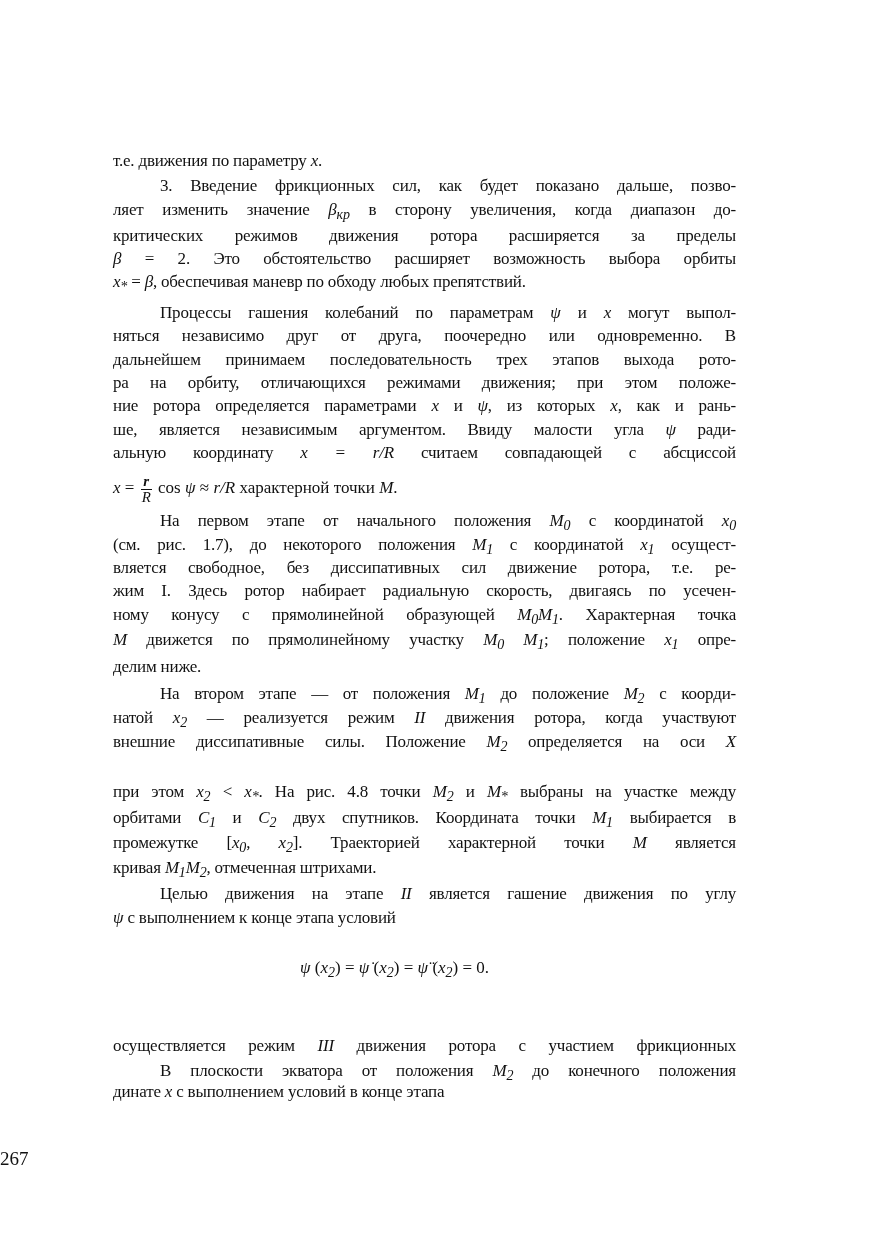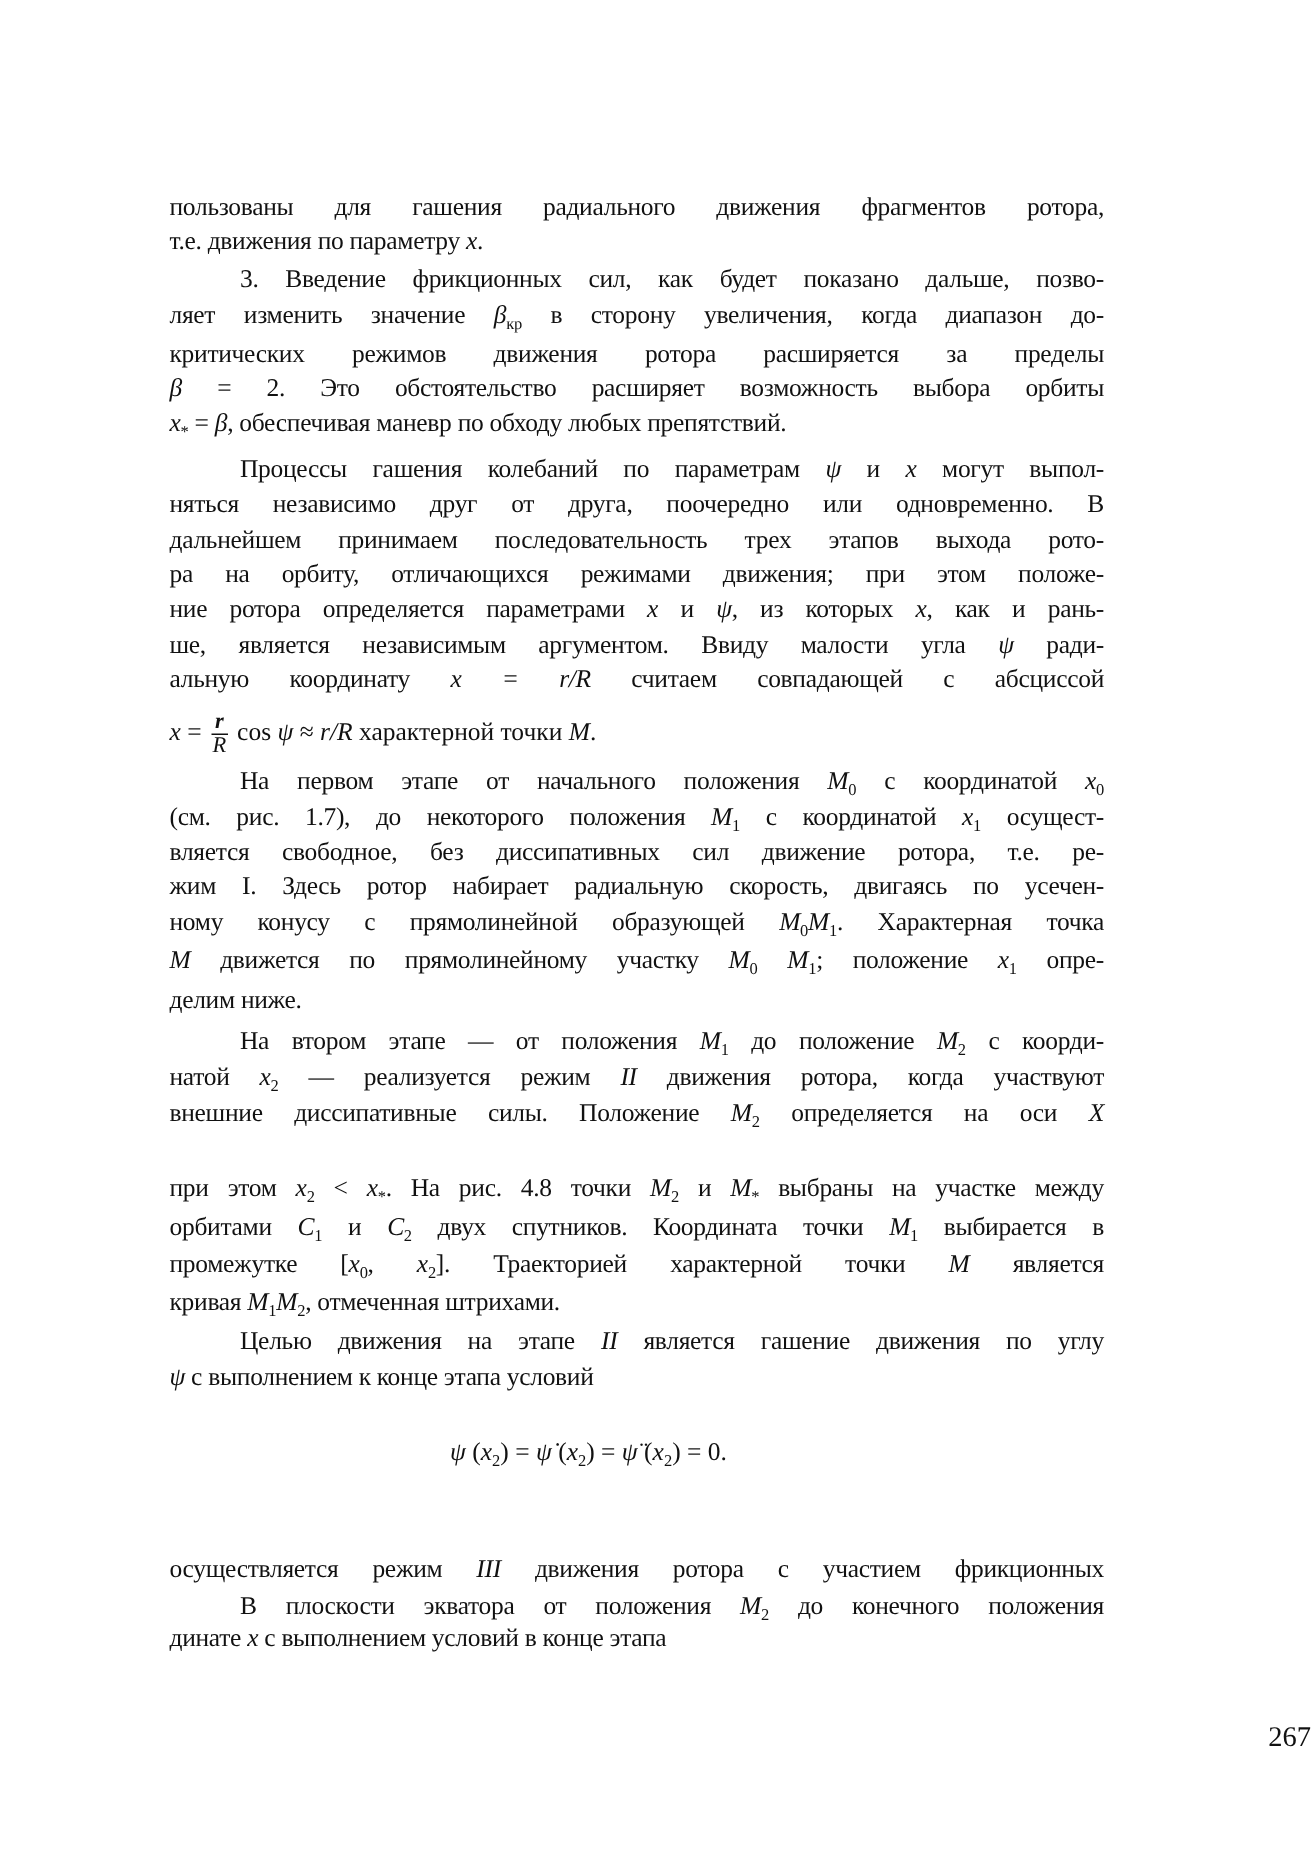--- a/index.html
+++ b/index.html
@@ -23,38 +23,37 @@
   }
   .line.last { text-align-last: left; }
   .line.indent { left: 160px; width: 576px; }
   .formula-line {
     position: absolute;
     font-size: 17px;
     line-height: 20px;
     white-space: nowrap;
   }
   i { font-style: italic; }
-  sub { font-size: 11px; vertical-align: -4px; line-height: 0; }
+  sub { font-size: 14px; vertical-align: -4px; line-height: 0; font-style: italic; }
   .frac {
     display: inline-block; vertical-align: middle; text-align: center;
     font-style: italic; font-size: 15px; line-height: 15px; margin: 0 2px;
   }
   .frac .num { display: block; border-bottom: 1px solid #111; padding: 0 1px; font-weight: bold; }
   .frac .den { display: block; padding: 0 1px; }
   .page-number {
     position: absolute; left: 0; width: 874px; top: 1148px;
-    text-align: right; font-size: 19px; line-height: 22px;
+    text-align: left; font-size: 19px; line-height: 22px;
   }
 </style>
 </head>
 <body>
 
 <div class="page">
 
-  <div class="line" style="top:128px"><span>пользованы для гашения радиального движения фрагментов ротора,</span></div>
   <div class="line last" style="top:151px"><span>т.е. движения по параметру </span><i>x</i><span>.</span></div>
 
   <div class="line indent" style="top:176px"><span>3. Введение фрикционных сил, как будет показано дальше, позво-</span></div>
   <div class="line" style="top:200px"><span>ляет изменить значение </span><i>β</i><sub>кр</sub><span> в сторону увеличения, когда диапазон до-</span></div>
   <div class="line" style="top:226px"><span>критических режимов движения ротора расширяется за пределы</span></div>
   <div class="line" style="top:249px"><i>β</i><span> = 2. Это обстоятельство расширяет возможность выбора орбиты</span></div>
   <div class="line last" style="top:272px"><i>x</i><sub>*</sub><span> = </span><i>β</i><span>, обеспечивая маневр по обходу любых препятствий.</span></div>
 
   <div class="line indent" style="top:303px"><span>Процессы гашения колебаний по параметрам </span><i>ψ</i><span> и </span><i>x</i><span> могут выпол-</span></div>
   <div class="line" style="top:326px"><span>няться независимо друг от друга, поочередно или одновременно. В</span></div>

